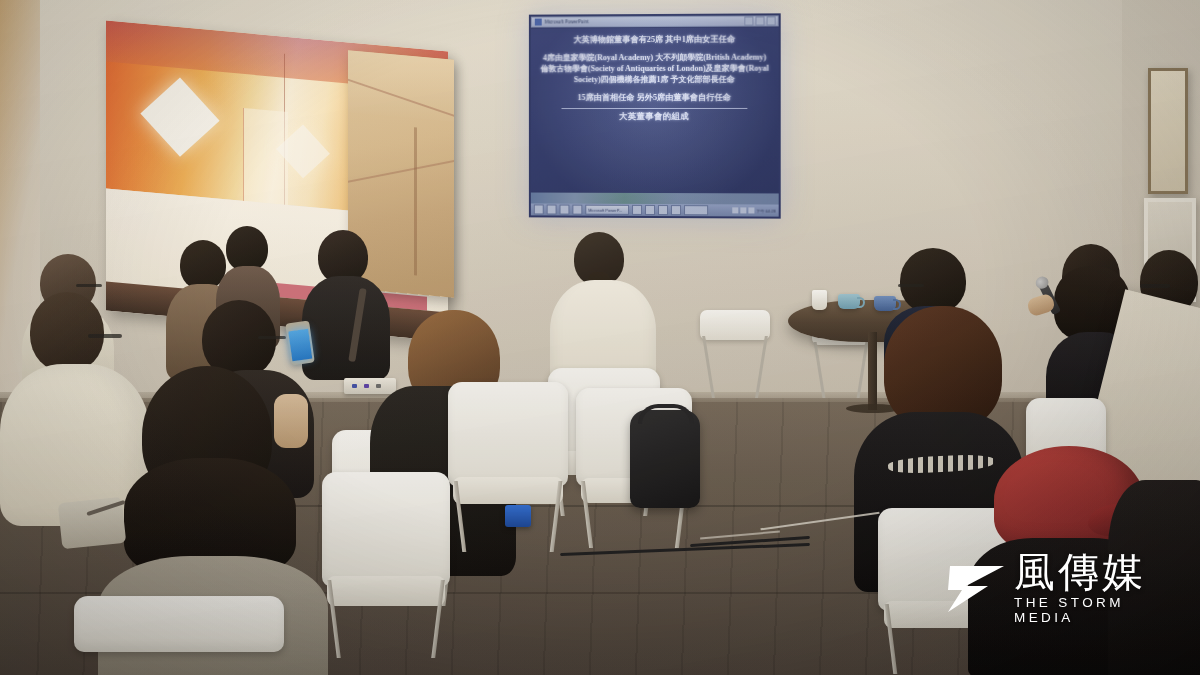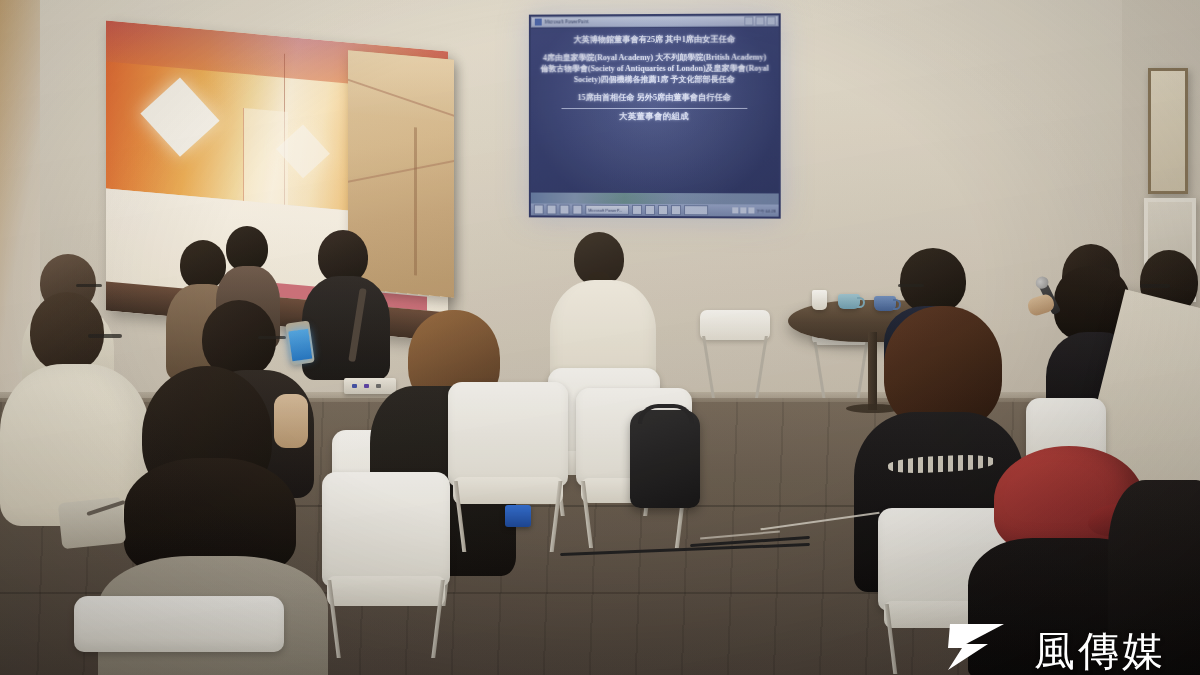--- a/index.html
+++ b/index.html
@@ -377,22 +377,22 @@
     position:absolute;inset:0;pointer-events:none;
     background:radial-gradient(ellipse at 50% 42%,rgba(0,0,0,0) 45%,rgba(0,0,0,.22) 100%);
   }
   #warmcast{
     position:absolute;inset:0;pointer-events:none;
     background:linear-gradient(170deg,rgba(255,232,190,.07),rgba(40,30,20,.12));
   }
 
   
   #watermark{
-    position:absolute;left:948px;top:576px;width:236px;height:96px;
-    display:flex;align-items:flex-end;gap:28px;
+    position:absolute;left:948px;top:552px;width:236px;height:96px;
+    display:flex;align-items:flex-start;gap:8px;
     pointer-events:none;
   }
   #wm-bolt{
     width:58px;height:62px;flex:none;position:relative;
   }
   #wm-text{display:flex;flex-direction:column;gap:2px;}
   #wm-cn{
     font-size:41px;line-height:1;color:#fff;letter-spacing:3px;
     font-family:"DejaVu Sans","Liberation Sans",sans-serif;
     text-shadow:0 1px 4px rgba(0,0,0,.6);
@@ -717,16 +717,17 @@
   <div id="vignette"></div>
 
   <div id="watermark">
     <div id="wm-bolt">
       <svg viewBox="0 0 58 62" width="58" height="62" aria-hidden="true">
         <polygon points="2,14 56,14 18,34 40,34 0,60 14,38 0,38" fill="#ffffff"></polygon>
       </svg>
     </div>
     <div id="wm-text">
       <div id="wm-cn">風傳媒</div>
+      <div id="wm-en">THE STORM MEDIA</div>
     </div>
   </div>
 
 </div>
 
 </body></html>

